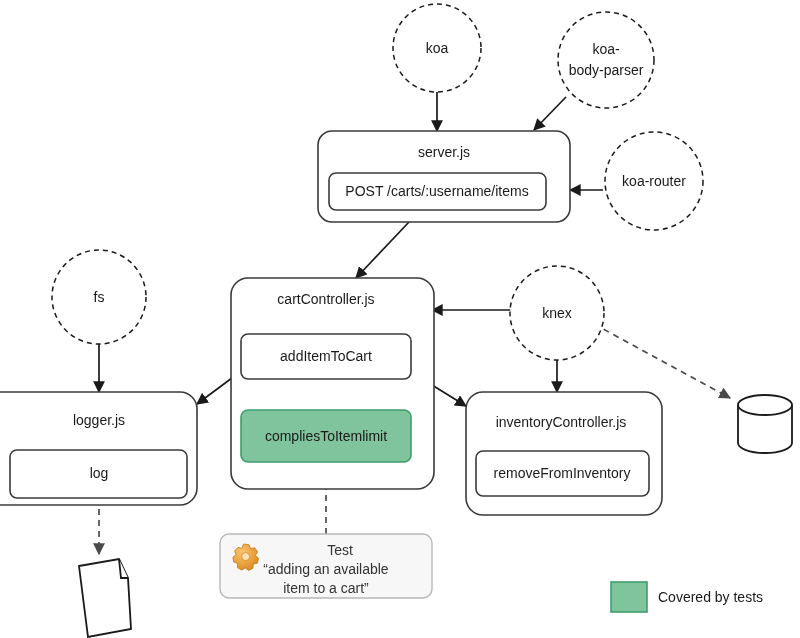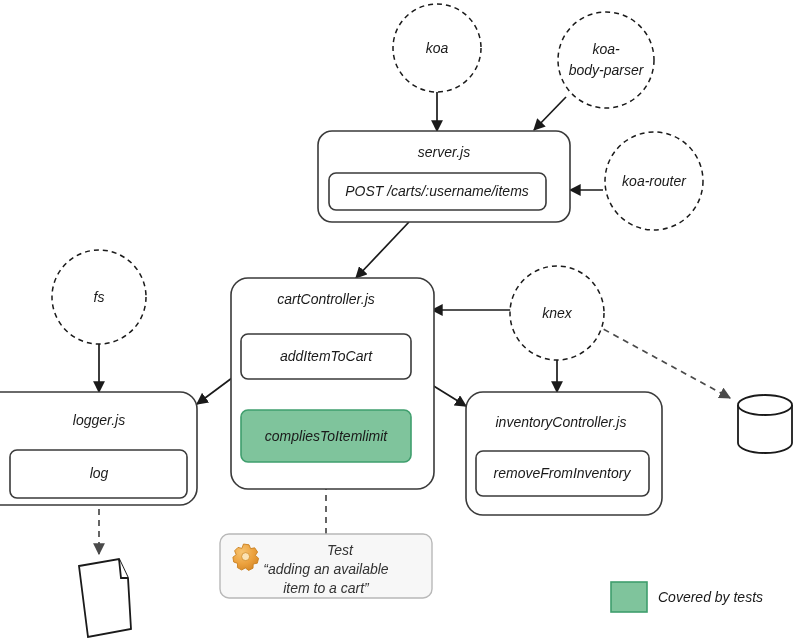--- a/index.html
+++ b/index.html
@@ -10,21 +10,20 @@
   body {
     width: 800px;
     height: 638px;
     font-family: "Liberation Sans", sans-serif;
     overflow: hidden;
   }
   #diagram-root {
     position: relative;
     width: 736px;
     height: 638px;
-    font-style: italic;
   }
   svg#diagram {
     display: block;
     width: 800px;
     height: 638px;
   }
   text {
     font-family: "Liberation Sans", sans-serif;
     fill: #1a1a1a;
     dominant-baseline: middle;

